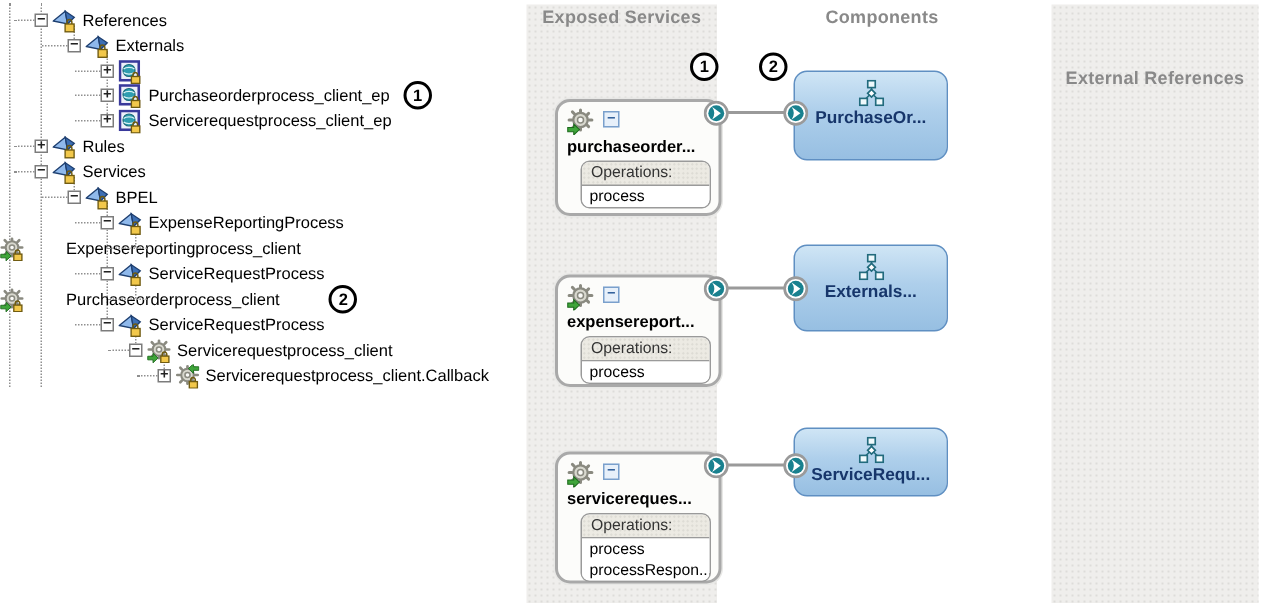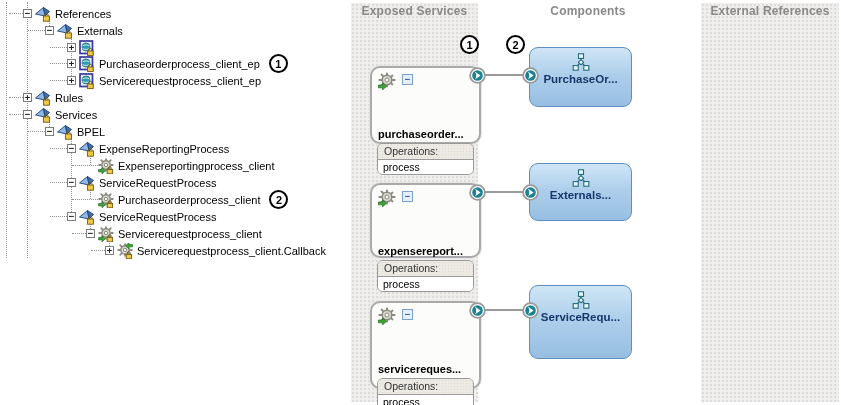--- a/index.html
+++ b/index.html
@@ -9,21 +9,21 @@
   }
   
   #tree-panel{position:absolute;left:0;top:0;width:348px;height:405px;background:#fff;}
   .guide{position:absolute;width:0;border-left:1px dotted #8f8f8f;}
   .trow{position:absolute;left:0;height:17px;display:flex;align-items:center;white-space:nowrap;}
   .trow::before{content:'';position:absolute;top:8px;left:var(--sx);width:var(--sw);border-top:1px dotted #8f8f8f;}
   .l0{padding-left:23px;--sx:9px;--sw:14px;}
   .l1{padding-left:45px;--sx:28px;--sw:17px;}
   .l2{padding-left:67px;--sx:50px;--sw:17px;}
   .l3{padding-left:86px;--sx:72px;--sw:14px;}
-  .l3n{padding-left:98px;--sx:72px;--sw:26px;}
+  .l3n{gap:24px;--sx:72px;--sw:26px;}
   .l4{padding-left:105px;--sx:91px;--sw:14px;}
   .ebox{
     width:9px;height:9px;box-sizing:border-box;border:1px solid #7c7c7c;background:#fff;
     font:bold 9px/7px "DejaVu Sans Mono", monospace;text-align:center;color:#222;
     flex:0 0 auto;margin-right:3px;
   }
   .ticon{flex:0 0 auto;width:16px;height:16px;margin-right:4px;}
   .tlabel{font-size:11px;color:#000;}
   .badge{
     display:inline-flex;align-items:center;justify-content:center;
@@ -40,36 +40,36 @@
     background-size:4px 4px;
   }
   #lane-exposed{left:3px;width:127px;}
   #lane-external{left:353px;width:138px;}
   .lane-header{
     position:absolute;top:4px;font:bold 12px "Liberation Sans", sans-serif;color:#898989;
     text-align:center;letter-spacing:.2px;
   }
   #hdr-exposed{left:3px;width:127px;}
   #hdr-components{left:150px;width:180px;}
-  #hdr-external{left:353px;width:138px;}
+  #hdr-external{left:353px;width:138px;margin-top:41px;}
   
   .svc-card{
     position:absolute;left:22px;width:111px;box-sizing:border-box;
     background:#fcfcfa;border:2px solid #a9a9a9;border-radius:10px;
     box-shadow:0 0 0 1px #e8e8e6;
   }
   .card-head{display:flex;align-items:flex-start;padding:4px 6px 0 6px;height:18px;}
   .gear-big{width:18px;height:18px;}
   .mini-collapse{
     width:11px;height:11px;box-sizing:border-box;margin-left:6px;margin-top:2px;
     border:1px solid #7aa0cc;background:#e7f0fa;
     font:bold 9px/8px "DejaVu Sans Mono", monospace;color:#34629c;text-align:center;
   }
-  .card-title{font:bold 11px "Liberation Sans", sans-serif;color:#000;padding:2px 6px 0 6px;white-space:nowrap;overflow:hidden;margin-top:36px;}
-  .ops{margin:3px 5px 5px 5px;border:1px solid #9a9a9a;border-radius:6px;overflow:hidden;background:#fff;}
+  .card-title{font:bold 11px "Liberation Sans", sans-serif;color:#000;padding:2px 6px 0 6px;white-space:nowrap;overflow:hidden;}
+  .ops{margin:3px 5px 5px 15px;border:1px solid #9a9a9a;border-radius:6px;overflow:hidden;background:#fff;}
   .ops-head{
     background-color:#eceae3;background-image:radial-gradient(circle,#dcdbd4 .8px,transparent .8px);background-size:3px 3px;
     border-bottom:1px solid #9a9a9a;font-size:10.5px;color:#333;padding:1px 0 2px 6px;
   }
   .ops-row{font-size:10.5px;color:#000;padding:1px 0 1px 5px;background:#fff;white-space:nowrap;}
   
   .comp-box{
     position:absolute;width:103px;height:59px;box-sizing:border-box;left:181px;
     border:1.5px solid #5f8fc2;border-radius:9px;
     background:linear-gradient(180deg,#cfe5f5 0%,#aecfeb 45%,#97bfe2 100%);
@@ -342,21 +342,21 @@
       <div class="card-title">servicereques...</div>
       <div class="ops">
         <div class="ops-head">Operations:</div>
         <div class="ops-row">process</div>
         <div class="ops-row">processRespon...</div>
       </div>
     </div>
     <svg class="port" style="left:121px;top:302px">
         <use href="#i-port"></use>
       </svg>
-    <div class="comp-box" style="top:285px;height:74px">
+    <div class="comp-box" style="top:285px;height:46px">
       <svg class="bpel-icon">
           <use href="#i-bpel"></use>
         </svg>
       <div class="comp-label">ServiceRequ...</div>
     </div>
     <svg class="port" style="left:174px;top:302px">
         <use href="#i-port"></use>
       </svg>
   </div>
 

